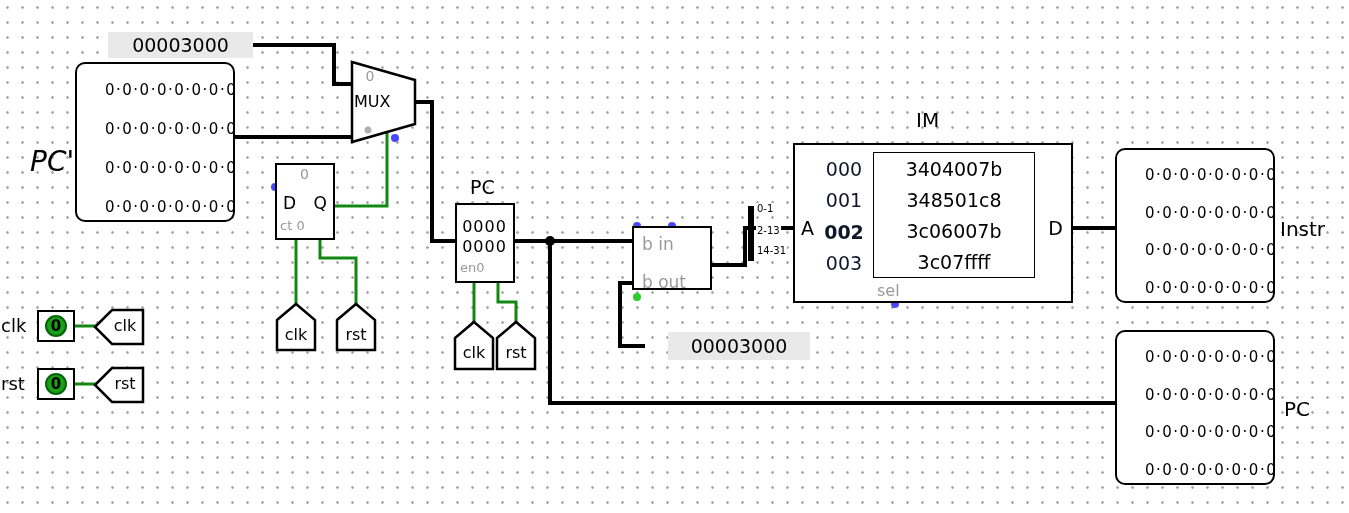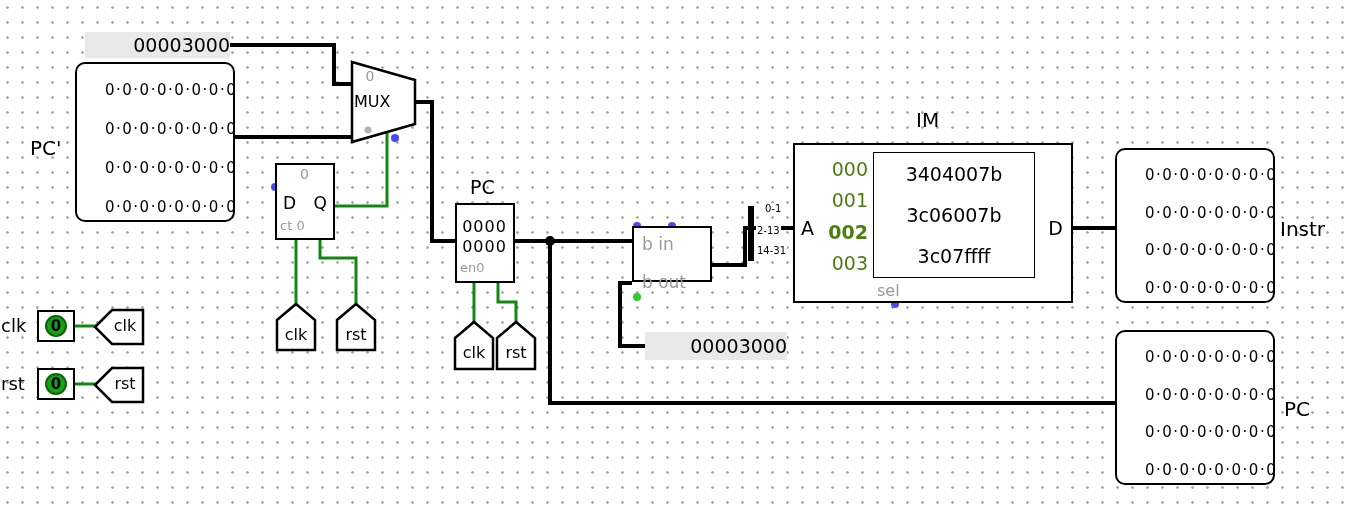--- a/index.html
+++ b/index.html
@@ -9,35 +9,35 @@
     background-image: radial-gradient(circle, #a9a9a9 1.2px, transparent 1.5px);
     background-size:15px 15px;
     font-family:"DejaVu Sans", sans-serif;
     color:#000; overflow:hidden;
   }
   svg.layer { position:absolute; left:0; top:0; z-index:1; }
   .comp { position:absolute; z-index:2; box-sizing:border-box; }
   .lbl  { position:absolute; z-index:3; white-space:nowrap; }
   .box  { border:2.5px solid #000; background:#fff; }
   .rbox { border:2.5px solid #000; border-radius:10px; background:#fff; }
-  .const { background:#e9e9e9; text-align:right; font-size:19px; }
+  .const { background:#e9e9e9; text-align:center; font-size:19px;margin-left:23px; }
   .gray { color:#999; }
   .rows { display:flex; flex-direction:column; justify-content:space-around; height:100%; padding:6px 0; }
   .bitrow { text-align:center; font-size:15px; letter-spacing:1.5px;padding-left:28px; }
   .small { font-size:10px; background:#fff; padding:0 1px; }
   .btn { display:flex; align-items:center; justify-content:center; border:2px solid #000; background:#fff; }
   .btn .dot0 {
     width:22px; height:22px; border-radius:50%;
     background:#18a018; border:2px solid #0a620a;
     color:#000; font-size:15px; font-weight:bold;
     display:flex; align-items:center; justify-content:center; box-sizing:border-box;
   }
   .imvals { display:flex; flex-direction:column; }
   .imval { flex:1; display:flex; align-items:center; justify-content:center; font-size:19px; }
-  .addr { position:absolute; text-align:right; font-size:19px; color:#4d7c0f; }
+  .addr { position:absolute; text-align:center; font-size:19px; color:#0f172a; }
 </style>
 </head>
 <body>
 
 <div class="canvas">
 
   <svg class="layer" width="1349" height="513">
 
     <polyline points="230,45 334,45 334,84 352,84" fill="none" stroke="#000" stroke-width="4"></polyline>
     <polyline points="235,137 352,137" fill="none" stroke="#000" stroke-width="4"></polyline>
@@ -82,21 +82,21 @@
   <div class="comp const" style="left:85px; top:32px; width:145px; height:26px; line-height:26px;">00003000</div>
 
   <div class="comp rbox" style="left:75px; top:62px; width:160px; height:160px;">
     <div class="rows">
       <div class="bitrow">0·0·0·0·0·0·0·0</div>
       <div class="bitrow">0·0·0·0·0·0·0·0</div>
       <div class="bitrow">0·0·0·0·0·0·0·0</div>
       <div class="bitrow">0·0·0·0·0·0·0·0</div>
     </div>
   </div>
-  <div class="lbl" style="left:30px; top:136px; font-size:20px;">PC'</div>
+  <div class="lbl" style="left:30px; top:145px; font-size:28px;font-style:italic;">PC'</div>
 
   <div class="lbl gray" style="left:360px; top:68px; width:20px; text-align:center; font-size:14px;">0</div>
   <div class="lbl" style="left:354px; top:92px; width:60px; text-align:left; font-size:16px;">MUX</div>
 
   <div class="comp box" style="left:275px; top:163px; width:60px; height:77px;">
     <div class="lbl gray" style="left:0; top:1px; width:55px; text-align:center; font-size:14px;">0</div>
     <div class="lbl" style="left:6px; top:28px; font-size:17px;">D</div>
     <div class="lbl" style="right:6px; top:28px; font-size:17px;">Q</div>
     <div class="lbl gray" style="left:3px; top:53px; font-size:13px;">ct 0</div>
   </div>
@@ -107,42 +107,43 @@
   <div class="lbl" style="left:470px; top:176px; font-size:19px;">PC</div>
   <div class="comp box" style="left:455px; top:203px; width:60px; height:80px;">
     <div class="lbl" style="left:0; top:12px; width:55px; text-align:center; font-size:16px; letter-spacing:1px;">0000</div>
     <div class="lbl" style="left:0; top:32px; width:55px; text-align:center; font-size:16px; letter-spacing:1px;">0000</div>
     <div class="lbl gray" style="left:3px; top:55px; font-size:13px;">en0</div>
   </div>
 
   <div class="lbl" style="left:455px; top:343px; width:38px; text-align:center; font-size:16px;">clk</div>
   <div class="lbl" style="left:497px; top:343px; width:38px; text-align:center; font-size:16px;">rst</div>
 
-  <div class="comp box" style="left:632px; top:226px; width:80px; height:56px;text-align:center;">
+  <div class="comp box" style="left:632px; top:226px; width:80px; height:64px;text-align:center;">
     <div class="lbl gray" style="left:8px; top:6px; font-size:17px;">b in</div>
     <div class="lbl gray" style="left:8px; top:44px; font-size:17px;">b out</div>
   </div>
 
-  <div class="lbl small" style="left:756px; top:203px;margin-left:8px;">0-1</div>
+  <div class="lbl small" style="left:756px; top:203px;">0-1</div>
   <div class="lbl small" style="left:756px; top:225px;">2-13</div>
   <div class="lbl small" style="left:756px; top:245px;">14-31</div>
 
   <div class="comp const" style="left:645px; top:332px; width:142px; height:28px; line-height:28px;">00003000</div>
 
   <div class="lbl" style="left:916px; top:108px; font-size:20px;">IM</div>
   <div class="comp box" style="left:793px; top:143px; width:280px; height:160px;">
     <div class="lbl" style="left:6px; top:72px; font-size:19px;">A</div>
     <div class="lbl" style="right:8px; top:72px; font-size:19px;">D</div>
     <div class="lbl gray" style="left:82px; top:136px; font-size:16px;">sel</div>
     <div class="addr" style="left:25px; top:13px; width:48px;">000</div>
     <div class="addr" style="left:25px; top:44px; width:48px;">001</div>
     <div class="addr" style="left:25px; top:76px; width:48px;font-weight:bold;">002</div>
     <div class="addr" style="left:25px; top:107px; width:48px;">003</div>
     <div class="imvals" style="position:absolute; left:78px; top:7px; width:162px; height:126px; border:1.5px solid #000; box-sizing:border-box;">
       <div class="imval">3404007b</div>
+      <div class="imval">348501c8</div>
       <div class="imval">3c06007b</div>
       <div class="imval">3c07ffff</div>
     </div>
   </div>
 
   <div class="comp rbox" style="left:1115px; top:148px; width:160px; height:155px;">
     <div class="rows">
       <div class="bitrow">0·0·0·0·0·0·0·0</div>
       <div class="bitrow">0·0·0·0·0·0·0·0</div>
       <div class="bitrow">0·0·0·0·0·0·0·0</div>

